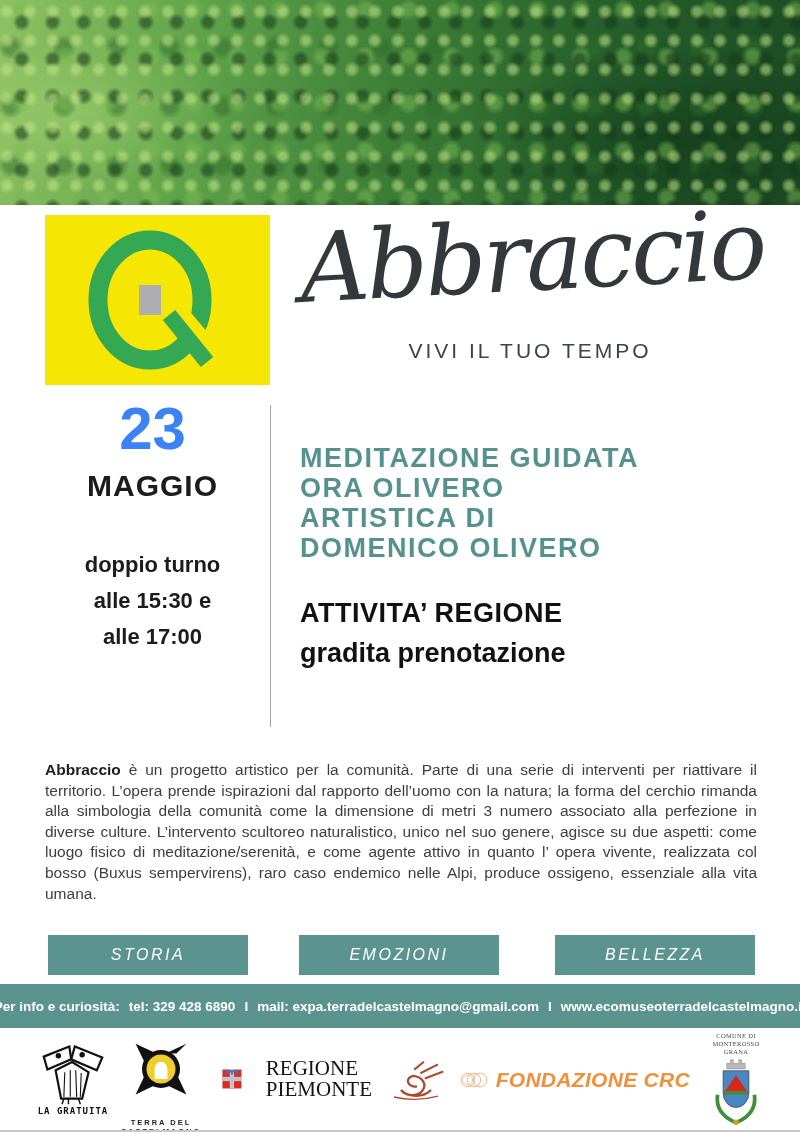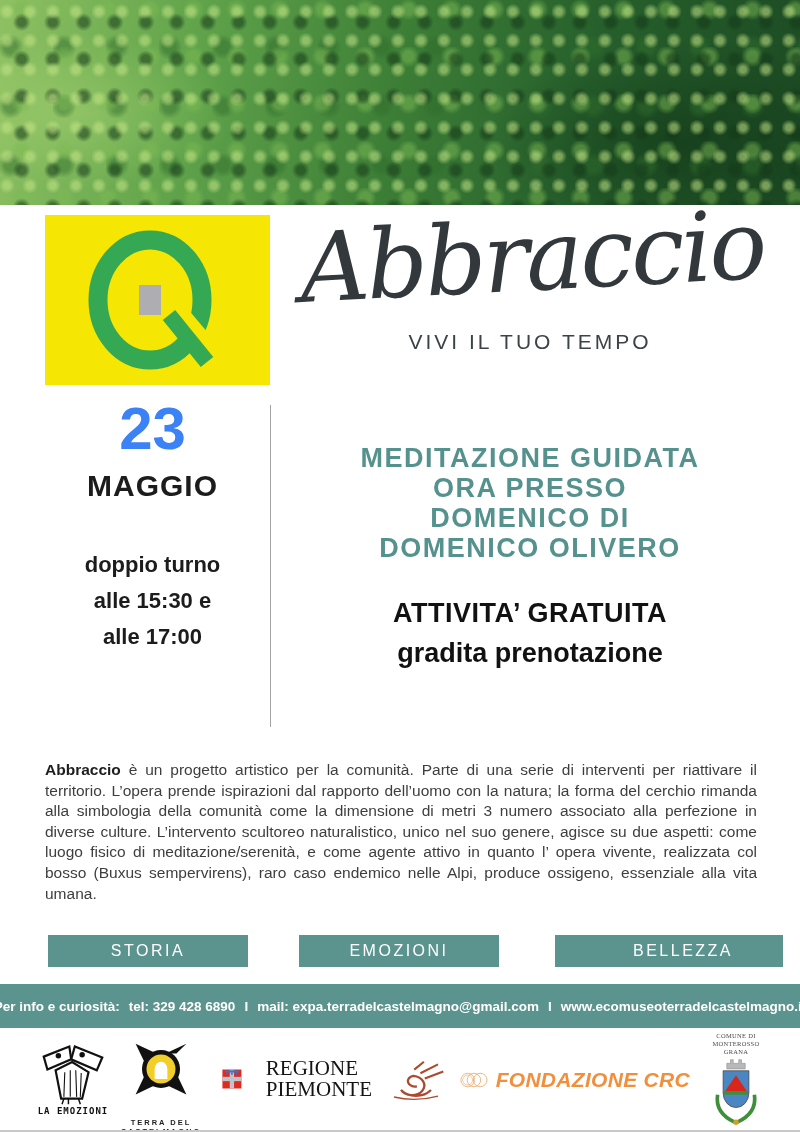--- a/index.html
+++ b/index.html
@@ -31,49 +31,49 @@
   }
 
   
   .brand-logo{position:absolute;left:45px;top:215px;width:225px;height:170px;background:#F6E603;}
   .brand-script{
     position:absolute;left:300px;top:192px;width:460px;height:140px;
     font-family:"DejaVu Serif",serif;font-style:italic;font-size:96px;line-height:130px;
     color:#32383c;text-align:center;transform:rotate(-3deg);letter-spacing:-3px;white-space:nowrap;
   }
   .brand-tagline{
-    position:absolute;left:300px;top:330px;width:460px;text-align:center;
+    position:absolute;left:300px;top:339px;width:460px;text-align:center;
     font-size:21px;letter-spacing:3px;color:#3c4347;font-weight:normal;
   }
 
   
   .event-left{position:absolute;left:45px;top:403px;width:215px;text-align:center;color:#1c1c1c;}
   .event-day{font-size:60px;font-weight:bold;color:#3b82f6;line-height:52px;}
   .event-month{font-size:30px;font-weight:bold;letter-spacing:1px;margin-top:14px;}
   .event-schedule{margin-top:44px;font-size:22px;font-weight:bold;line-height:36px;}
   .v-divider{position:absolute;left:270px;top:405px;width:1px;height:322px;background:#a3a3a3;}
-  .event-right{position:absolute;left:300px;top:443px;width:460px;text-align:center;}
+  .event-right{position:absolute;left:300px;top:443px;width:460px;}
   .headline{font-size:27px;font-weight:bold;letter-spacing:1.5px;line-height:30px;color:#55918D;}
   .free-activity{margin-top:35px;font-size:27px;font-weight:bold;color:#111;letter-spacing:.5px;}
   .booking{margin-top:9px;font-size:27px;font-weight:bold;color:#111;}
 
   
   .description{
     position:absolute;left:45px;top:760px;width:712px;
     font-size:15.5px;line-height:20.6px;color:#3e3e3e;text-align:justify;
   }
   .description b{color:#1e1e1e;}
 
   
   .tag{
-    position:absolute;top:935px;height:32px;width:200px;background:#5B948F;color:#fff;
+    position:absolute;top:935px;height:40px;width:200px;background:#5B948F;color:#fff;
     display:flex;align-items:center;justify-content:center;
-    font-size:16px;letter-spacing:2.5px;font-weight:normal;
-  }
-  .tag.t1{left:48px;} .tag.t2{left:299px;} .tag.t3{left:555px;padding-left:28px;}
+    font-size:16px;letter-spacing:2.5px;font-weight:normal;font-style:italic;
+  }
+  .tag.t1{left:48px;} .tag.t2{left:299px;} .tag.t3{left:555px;}
 
   
   .contact-bar{
     position:absolute;left:0;top:984px;width:800px;height:44px;background:#5B948F;
     display:flex;align-items:center;justify-content:center;gap:9px;
     color:#fff;font-weight:bold;font-size:13.5px;white-space:nowrap;
   }
 
   
   .partner{position:absolute;text-align:center;}
@@ -119,25 +119,25 @@
       <div>alle 15:30 e</div>
       <div>alle 17:00</div>
     </div>
   </div>
 
   <div class="v-divider"></div>
 
   <div class="event-right">
     <div class="headline">
       <div>MEDITAZIONE GUIDATA</div>
-      <div>ORA PRESSO</div>
-      <div>DOMENICO DI</div>
+      <div>ORA OLIVERO</div>
+      <div>ARTISTICA DI</div>
       <div>DOMENICO OLIVERO</div>
     </div>
-    <div class="free-activity">ATTIVITA’ GRATUITA</div>
+    <div class="free-activity">ATTIVITA’ REGIONE</div>
     <div class="booking">gradita prenotazione</div>
   </div>
 
   <div class="description"><b>Abbraccio</b><span> è un progetto artistico per la comunità. Parte di una serie di interventi per riattivare il territorio. L’opera prende ispirazioni dal rapporto dell’uomo con la natura; la forma del cerchio rimanda alla simbologia della comunità come la dimensione di metri 3 numero associato alla perfezione in diverse culture. L’intervento scultoreo naturalistico, unico nel suo genere, agisce su due aspetti: come luogo fisico di meditazione/serenità, e come agente attivo in quanto l’ opera vivente, realizzata col bosso (Buxus sempervirens), raro caso endemico nelle Alpi, produce ossigeno, essenziale alla vita umana.</span></div>
 
   <div class="tag t1">STORIA</div>
   <div class="tag t2">EMOZIONI</div>
   <div class="tag t3">BELLEZZA</div>
 
   <div class="contact-bar">
@@ -152,21 +152,21 @@
   <div class="partner p-cevitou">
     <svg width="76" height="64" viewBox="0 0 76 70">
       <polygon points="6,16 34,5 36,19 10,30" fill="#fff" stroke="#111" stroke-width="2.4"></polygon>
       <polygon points="70,17 40,5 36,19 64,31" fill="#fff" stroke="#111" stroke-width="2.4"></polygon>
       <circle cx="22" cy="15" r="3" fill="#111"></circle>
         <circle cx="48" cy="14" r="3" fill="#111"></circle>
       <polygon points="19,31 37,22 55,33 48,62 25,62" fill="#fff" stroke="#111" stroke-width="2.4"></polygon>
       <path d="M29,33 L28,60 M35,31 L35,60 M41,31 L42,60 M47,34 L46,60" stroke="#111" stroke-width="1.2" fill="none"></path>
       <path d="M28,62 l-2,6 M33,62 l0,6 M44,62 l2,6" stroke="#111" stroke-width="1.6"></path>
     </svg>
-    <div class="cap">LA EMOZIONI</div>
+    <div class="cap">LA GRATUITA</div>
   </div>
 
   <div class="partner p-castelmagno">
     <svg width="58" height="58" viewBox="0 0 64 64">
       <circle cx="32" cy="32" r="21" fill="#111"></circle>
       <polygon points="4,4 27,15 15,27" fill="#111"></polygon>
       <polygon points="60,4 49,15 37,15" fill="#111"></polygon>
       <polygon points="4,60 15,37 27,49" fill="#111"></polygon>
       <polygon points="60,60 37,49 49,37" fill="#111"></polygon>
       <circle cx="32" cy="32" r="16" fill="#F2CE2B"></circle>

